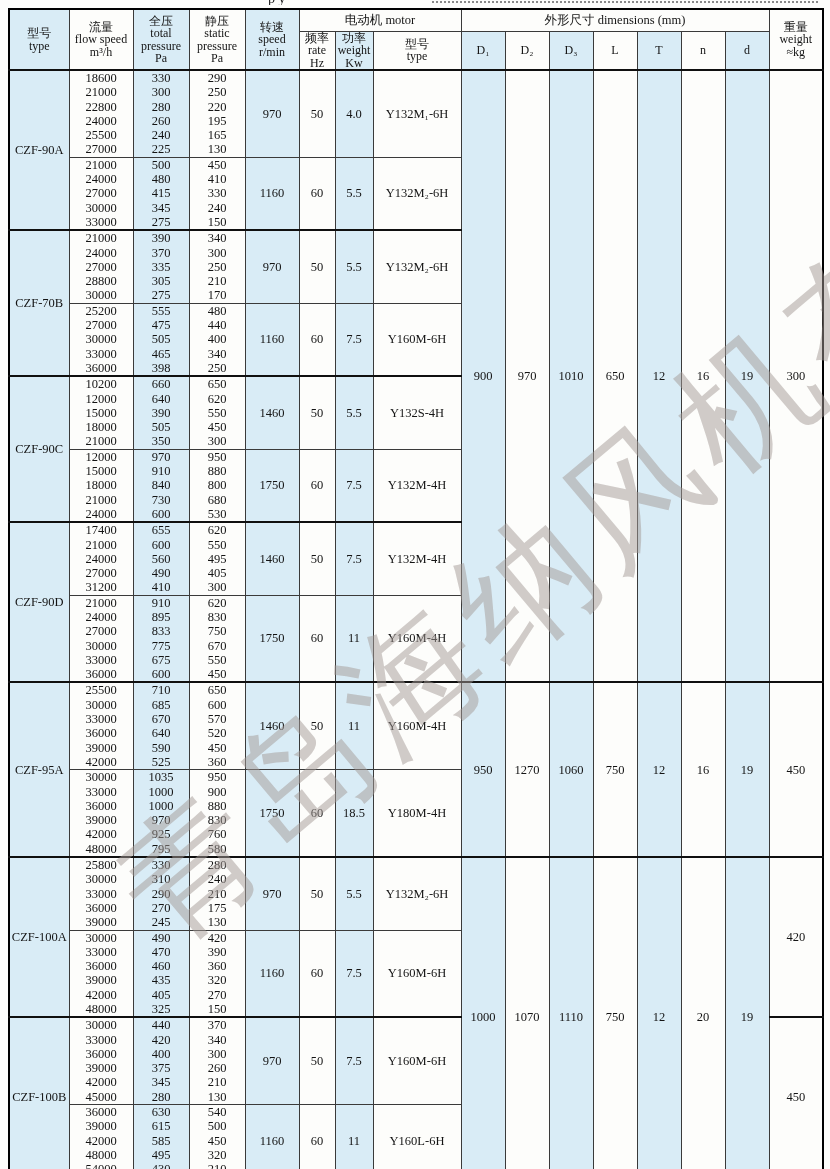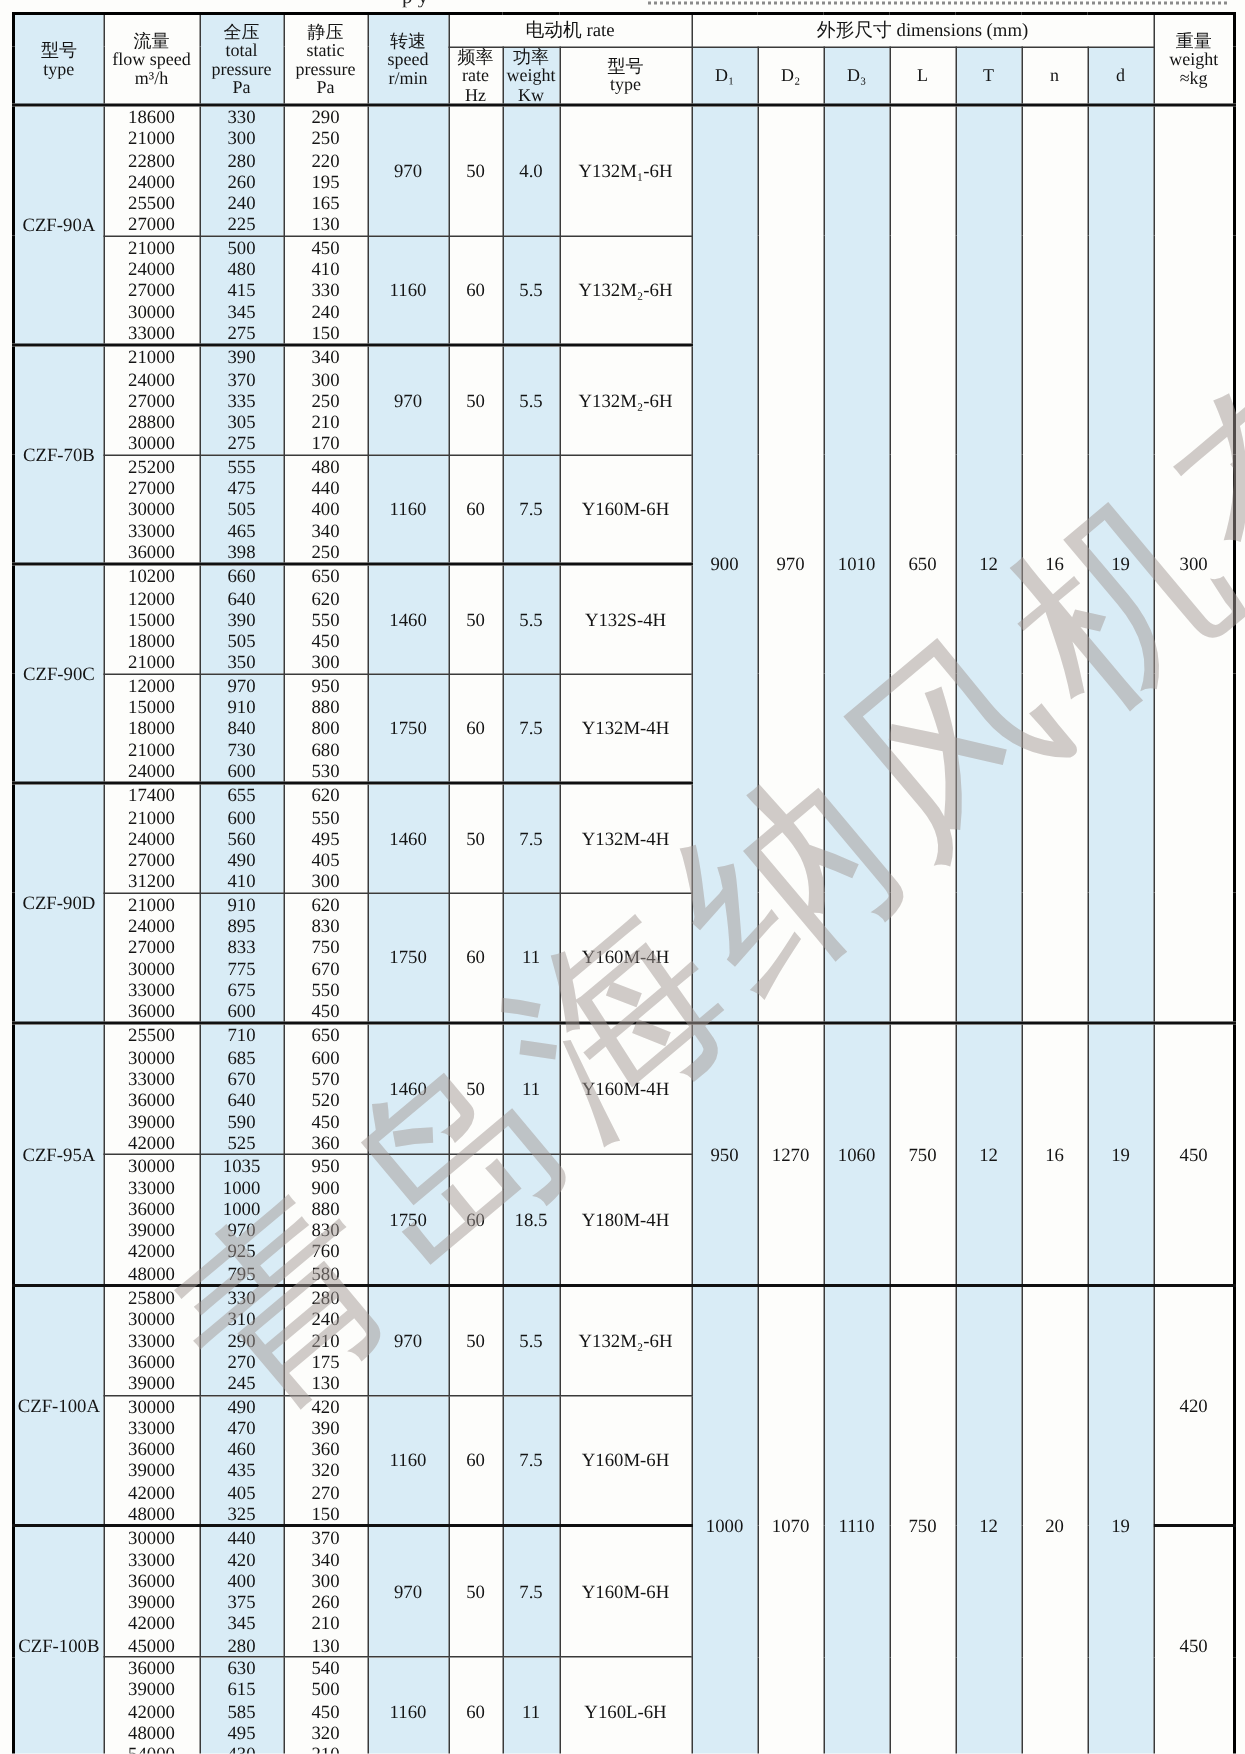--- a/index.html
+++ b/index.html
@@ -78,21 +78,21 @@
 total
 pressure
 Pa</td>
       <td rowspan="2">静压
 static
 pressure
 Pa</td>
       <td rowspan="2" class="b">转速
 speed
 r/min</td>
-      <td colspan="3" class="grp">电动机  rate</td>
+      <td colspan="3" class="grp">电动机  motor</td>
       <td colspan="7" class="grp">外形尺寸    dimensions (mm)</td>
       <td rowspan="2">重量
 weight
 ≈kg</td>
     </tr>
     <tr class="hh2">
       <td>频率
 rate
 Hz</td>
       <td class="b">功率

